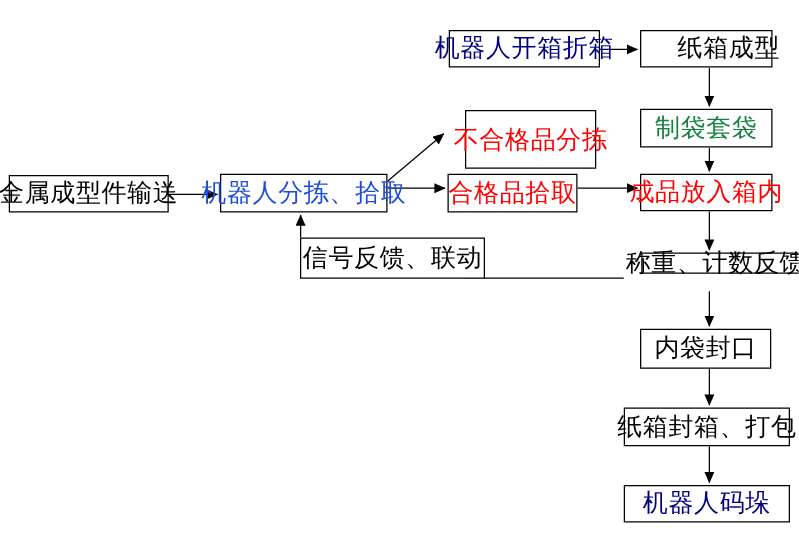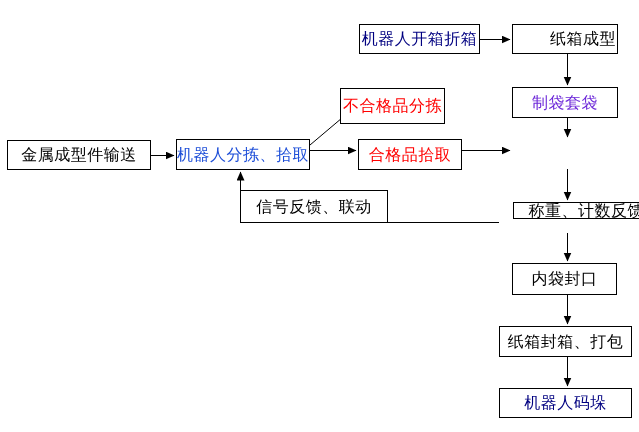--- a/index.html
+++ b/index.html
@@ -26,21 +26,21 @@
     position: absolute;
     box-sizing: border-box;
     border: 1px solid #000000;
     background: #ffffff;
     display: flex;
     align-items: center;
     justify-content: center;
     text-align: center;
   }
   .node .lbl {
-    font-size: 16px;
+    font-size: 20px;
     line-height: 1;
     letter-spacing: 0.5px;
     white-space: nowrap;
     color: #000000;
   }
 </style>
 </head>
 <body>
 
 <div class="canvas">
@@ -61,48 +61,51 @@
       <line x1="462" y1="150.5" x2="510" y2="150.5" marker-end="url(#ah)"></line>
       <line x1="567.5" y1="169" x2="567.5" y2="200" marker-end="url(#ah)"></line>
       <line x1="499" y1="222.5" x2="371" y2="222.5"></line>
       <line x1="240.5" y1="190" x2="240.5" y2="172" marker-end="url(#ah)"></line>
       <line x1="567.5" y1="233" x2="567.5" y2="261" marker-end="url(#ah)"></line>
       <line x1="567.5" y1="295" x2="567.5" y2="324" marker-end="url(#ah)"></line>
       <line x1="567.5" y1="357" x2="567.5" y2="386" marker-end="url(#ah)"></line>
     </g>
   </svg>
 
-  <div class="node" style="left:7px; top:140px; width:144px; height:30px;">
+  <div class="node" style="left:7px; top:140px; width:128px; height:30px;">
     <span class="lbl" style="color: rgb(0, 0, 0);">金属成型件输送</span>
   </div>
 
   <div class="node" style="left:176px; top:139px; width:134px; height:31px;">
     <span class="lbl" style="color: #1d4ed8;">机器人分拣、拾取</span>
   </div>
 
   <div class="node" style="left:359px; top:24px; width:121px; height:30px;">
     <span class="lbl" style="color: rgb(0, 0, 128);">机器人开箱折箱</span>
   </div>
 
   <div class="node" style="left:512px; top:24px; width:106px; height:30px;padding-left:36px;">
     <span class="lbl" style="color: rgb(0, 0, 0);">纸箱成型</span>
   </div>
 
-  <div class="node" style="left:340px; top:88px; width:105px; height:36px;">
+  <div class="node" style="left:372px; top:88px; width:105px; height:47px;">
     <span class="lbl" style="color: rgb(255, 0, 0);">不合格品分拣</span>
   </div>
 
   <div class="node" style="left:512px; top:87px; width:106px; height:31px;">
-    <span class="lbl" style="color: #6d28d9;">制袋套袋</span>
+    <span class="lbl" style="color: #15803d;">制袋套袋</span>
   </div>
 
   <div class="node" style="left:358px; top:139px; width:104px; height:31px;text-align:right;">
     <span class="lbl" style="color: rgb(255, 0, 0);">合格品拾取</span>
   </div>
 
+  <div class="node" style="left:512px; top:139px; width:106px; height:30px;">
+    <span class="lbl" style="color: rgb(255, 0, 0);">成品放入箱内</span>
+  </div>
 
   <div class="node" style="left:240px; top:190px; width:148px; height:33px;">
     <span class="lbl" style="color: rgb(0, 0, 0);">信号反馈、联动</span>
   </div>
 
   <div class="node" style="left:513px; top:202px; width:132px; height:17px;justify-content:flex-end;">
     <span class="lbl" style="color: rgb(0, 0, 0);">称重、计数反馈</span>
   </div>
 
   <div class="node" style="left:499px; top:326px; width:133px; height:31px;">

